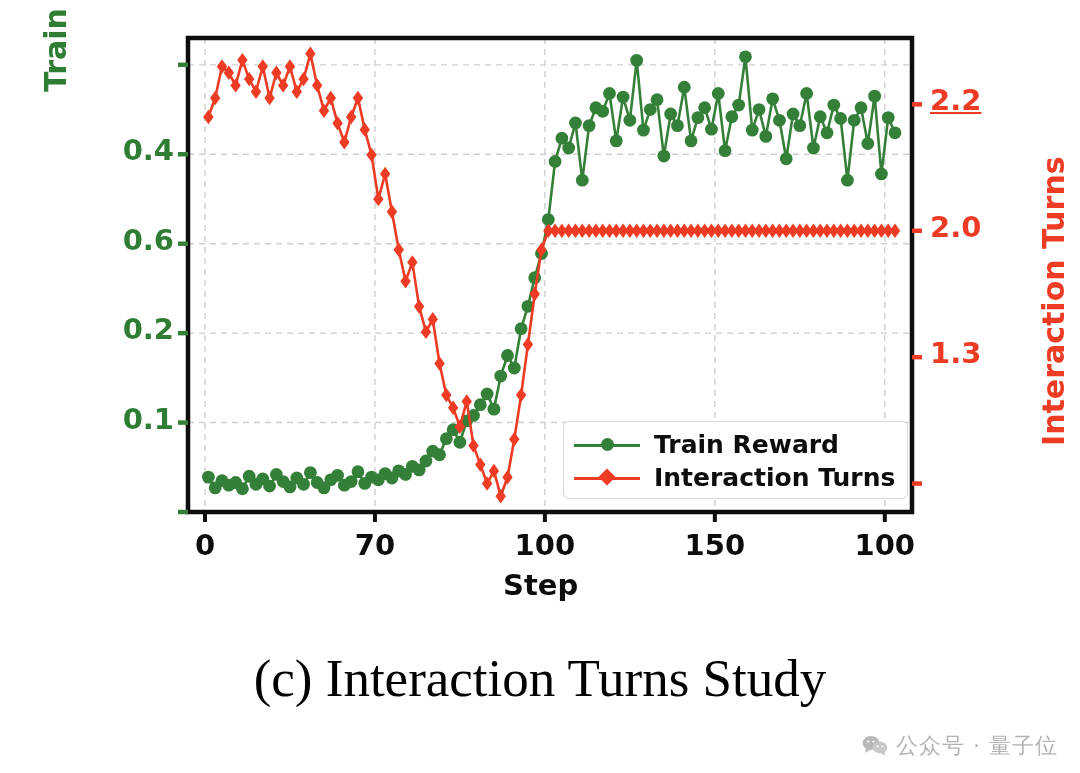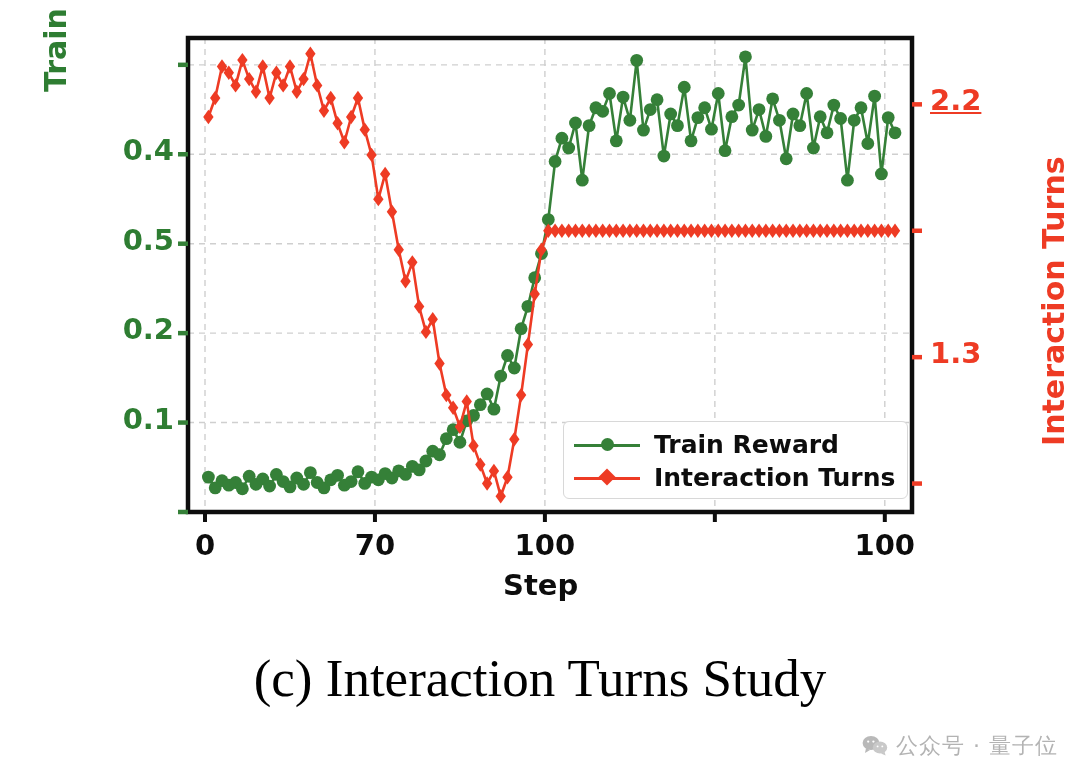--- a/index.html
+++ b/index.html
@@ -278,30 +278,32 @@
         <line x1="178" y1="243.69811320754718" x2="188" y2="243.69811320754718" stroke="#358038" stroke-width="4.5"></line>
         <line x1="178" y1="154.2641509433962" x2="188" y2="154.2641509433962" stroke="#358038" stroke-width="4.5"></line>
         <line x1="178" y1="64.83018867924534" x2="188" y2="64.83018867924534" stroke="#358038" stroke-width="4.5"></line>
         <line x1="912" y1="483.5599999999999" x2="922" y2="483.5599999999999" stroke="#ee3b24" stroke-width="4.5"></line>
         <line x1="912" y1="357.15999999999997" x2="922" y2="357.15999999999997" stroke="#ee3b24" stroke-width="4.5"></line>
         <line x1="912" y1="230.76000000000005" x2="922" y2="230.76000000000005" stroke="#ee3b24" stroke-width="4.5"></line>
         <line x1="912" y1="104.35999999999996" x2="922" y2="104.35999999999996" stroke="#ee3b24" stroke-width="4.5"></line>
       </svg>
 
   <div class="tick-label ytick-left" style="left: 64px; top: 133.264px; width: 110px;">0.4</div>
-  <div class="tick-label ytick-left" style="left: 64px; top: 222.698px; width: 110px;">0.5</div>
+  <div class="tick-label ytick-left" style="left: 64px; top: 222.698px; width: 110px;">0.6</div>
   <div class="tick-label ytick-left" style="left: 64px; top: 312.132px; width: 110px;">0.2</div>
   <div class="tick-label ytick-left" style="left: 64px; top: 401.566px; width: 110px;">0.1</div>
 
   <div class="tick-label ytick-right" style="left: 930px; top: 83.36px; width: 110px; text-decoration: underline;">2.2</div>
+  <div class="tick-label ytick-right" style="left: 930px; top: 209.76px; width: 110px;">2.0</div>
   <div class="tick-label ytick-right" style="left: 930px; top: 336.16px; width: 110px;">1.3</div>
 
   <div class="tick-label xtick" style="left: 149.995px; top: 528px; width: 110px;">0</div>
   <div class="tick-label xtick" style="left: 319.948px; top: 528px; width: 110px;">70</div>
   <div class="tick-label xtick" style="left: 489.901px; top: 528px; width: 110px;">100</div>
+  <div class="tick-label xtick" style="left: 659.854px; top: 528px; width: 110px;">150</div>
   <div class="tick-label xtick" style="left: 829.808px; top: 528px; width: 110px;">100</div>
 
   <div class="axis-title" id="ylabel-left" style="left: 38px; top: 91.6604px;">Train Reward</div>
   <div class="axis-title" id="ylabel-right" style="left: 1036px; top: 445.64px;">Interaction Turns</div>
   <div class="axis-title" id="xlabel" style="left: 503px; top: 568px;">Step</div>
 
   <div id="legend">
     <div class="legend-row">
       <span class="legend-swatch">
         <span class="lg-line" style="background:#358038"></span>

